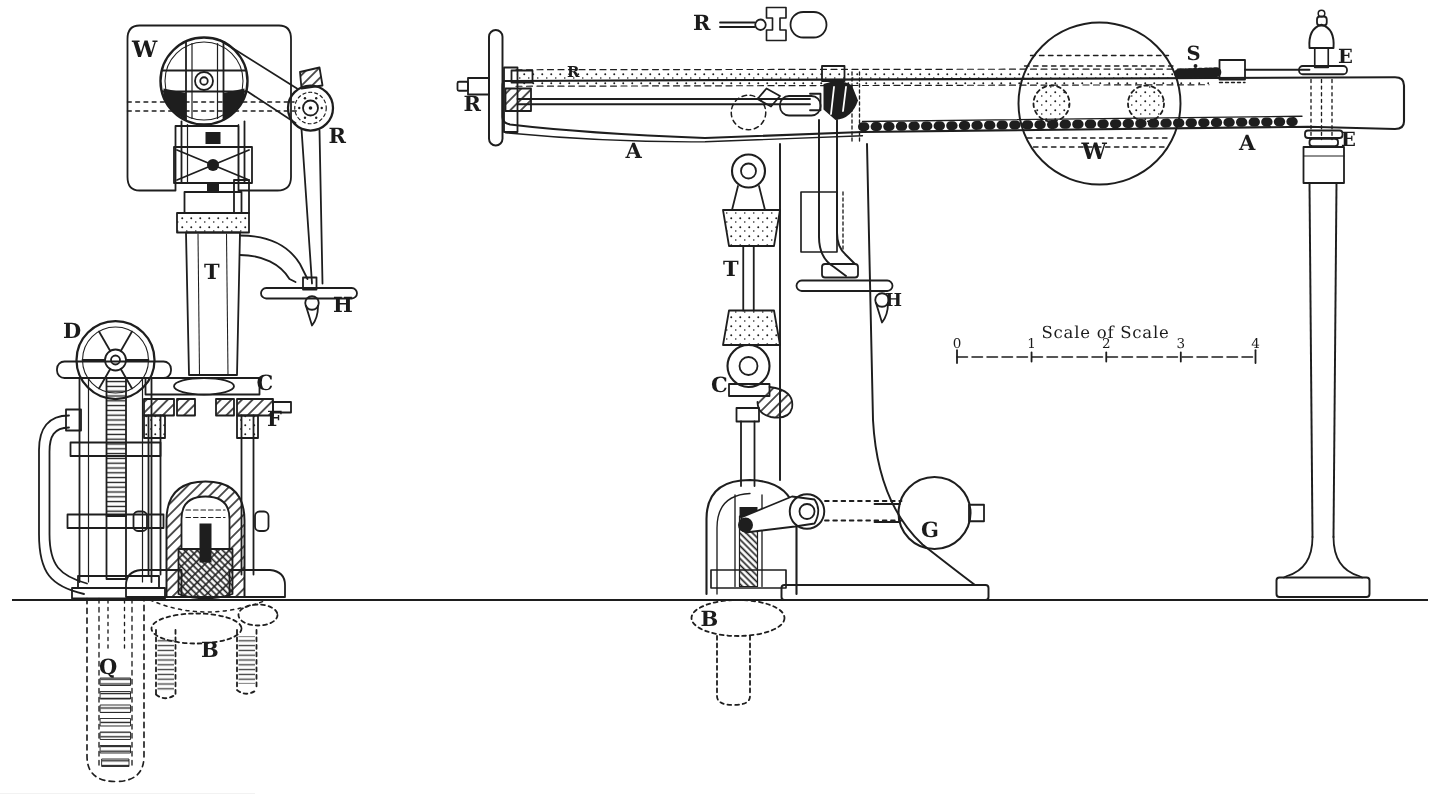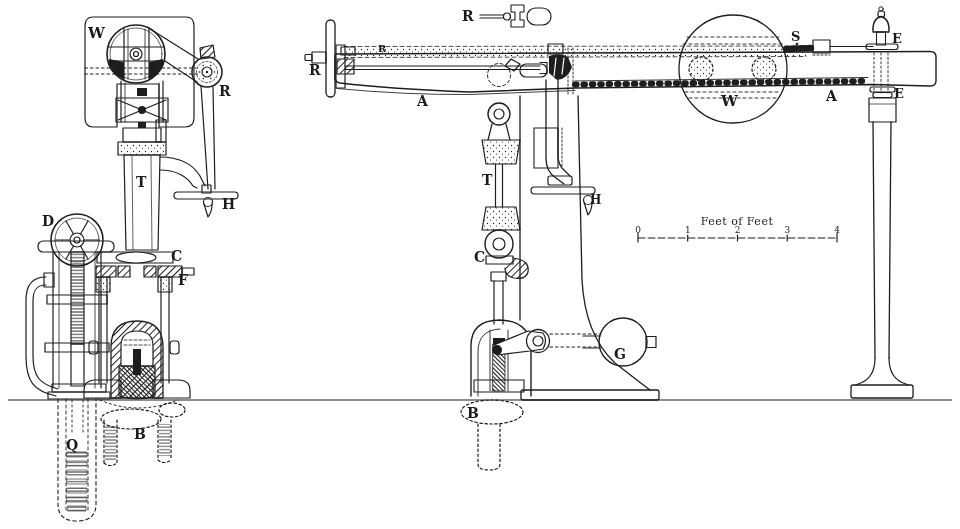--- a/index.html
+++ b/index.html
@@ -403,16 +403,16 @@
       <span class="plabel" style="left: 721px; top: 94px; font-size: 15px;">W</span>
       <span class="plabel" style="left: 826px; top: 89px; font-size: 14px;">A</span>
       <span class="plabel" style="left: 482px; top: 173px; font-size: 14px;">T</span>
       <span class="plabel" style="left: 590px; top: 194px; font-size: 12px;">H</span>
       <span class="plabel" style="left: 474px; top: 250px; font-size: 14px;">C</span>
       <span class="plabel" style="left: 614px; top: 347px; font-size: 14px;">G</span>
       <span class="plabel" style="left: 467px; top: 406px; font-size: 14px;">B</span>
     </div>
 
 <div class="layer">
-  <span class="scale-title">Feet of Feet</span>
+  <span class="scale-title">Scale of Scale</span>
   <span><span class="tick" style="left: 638px;">0</span><span class="tick" style="left: 687.75px;">1</span><span class="tick" style="left: 737.5px;">2</span><span class="tick" style="left: 787.25px;">3</span><span class="tick" style="left: 837px;">4</span></span>
 </div>
 </div>
 
 </body></html>

